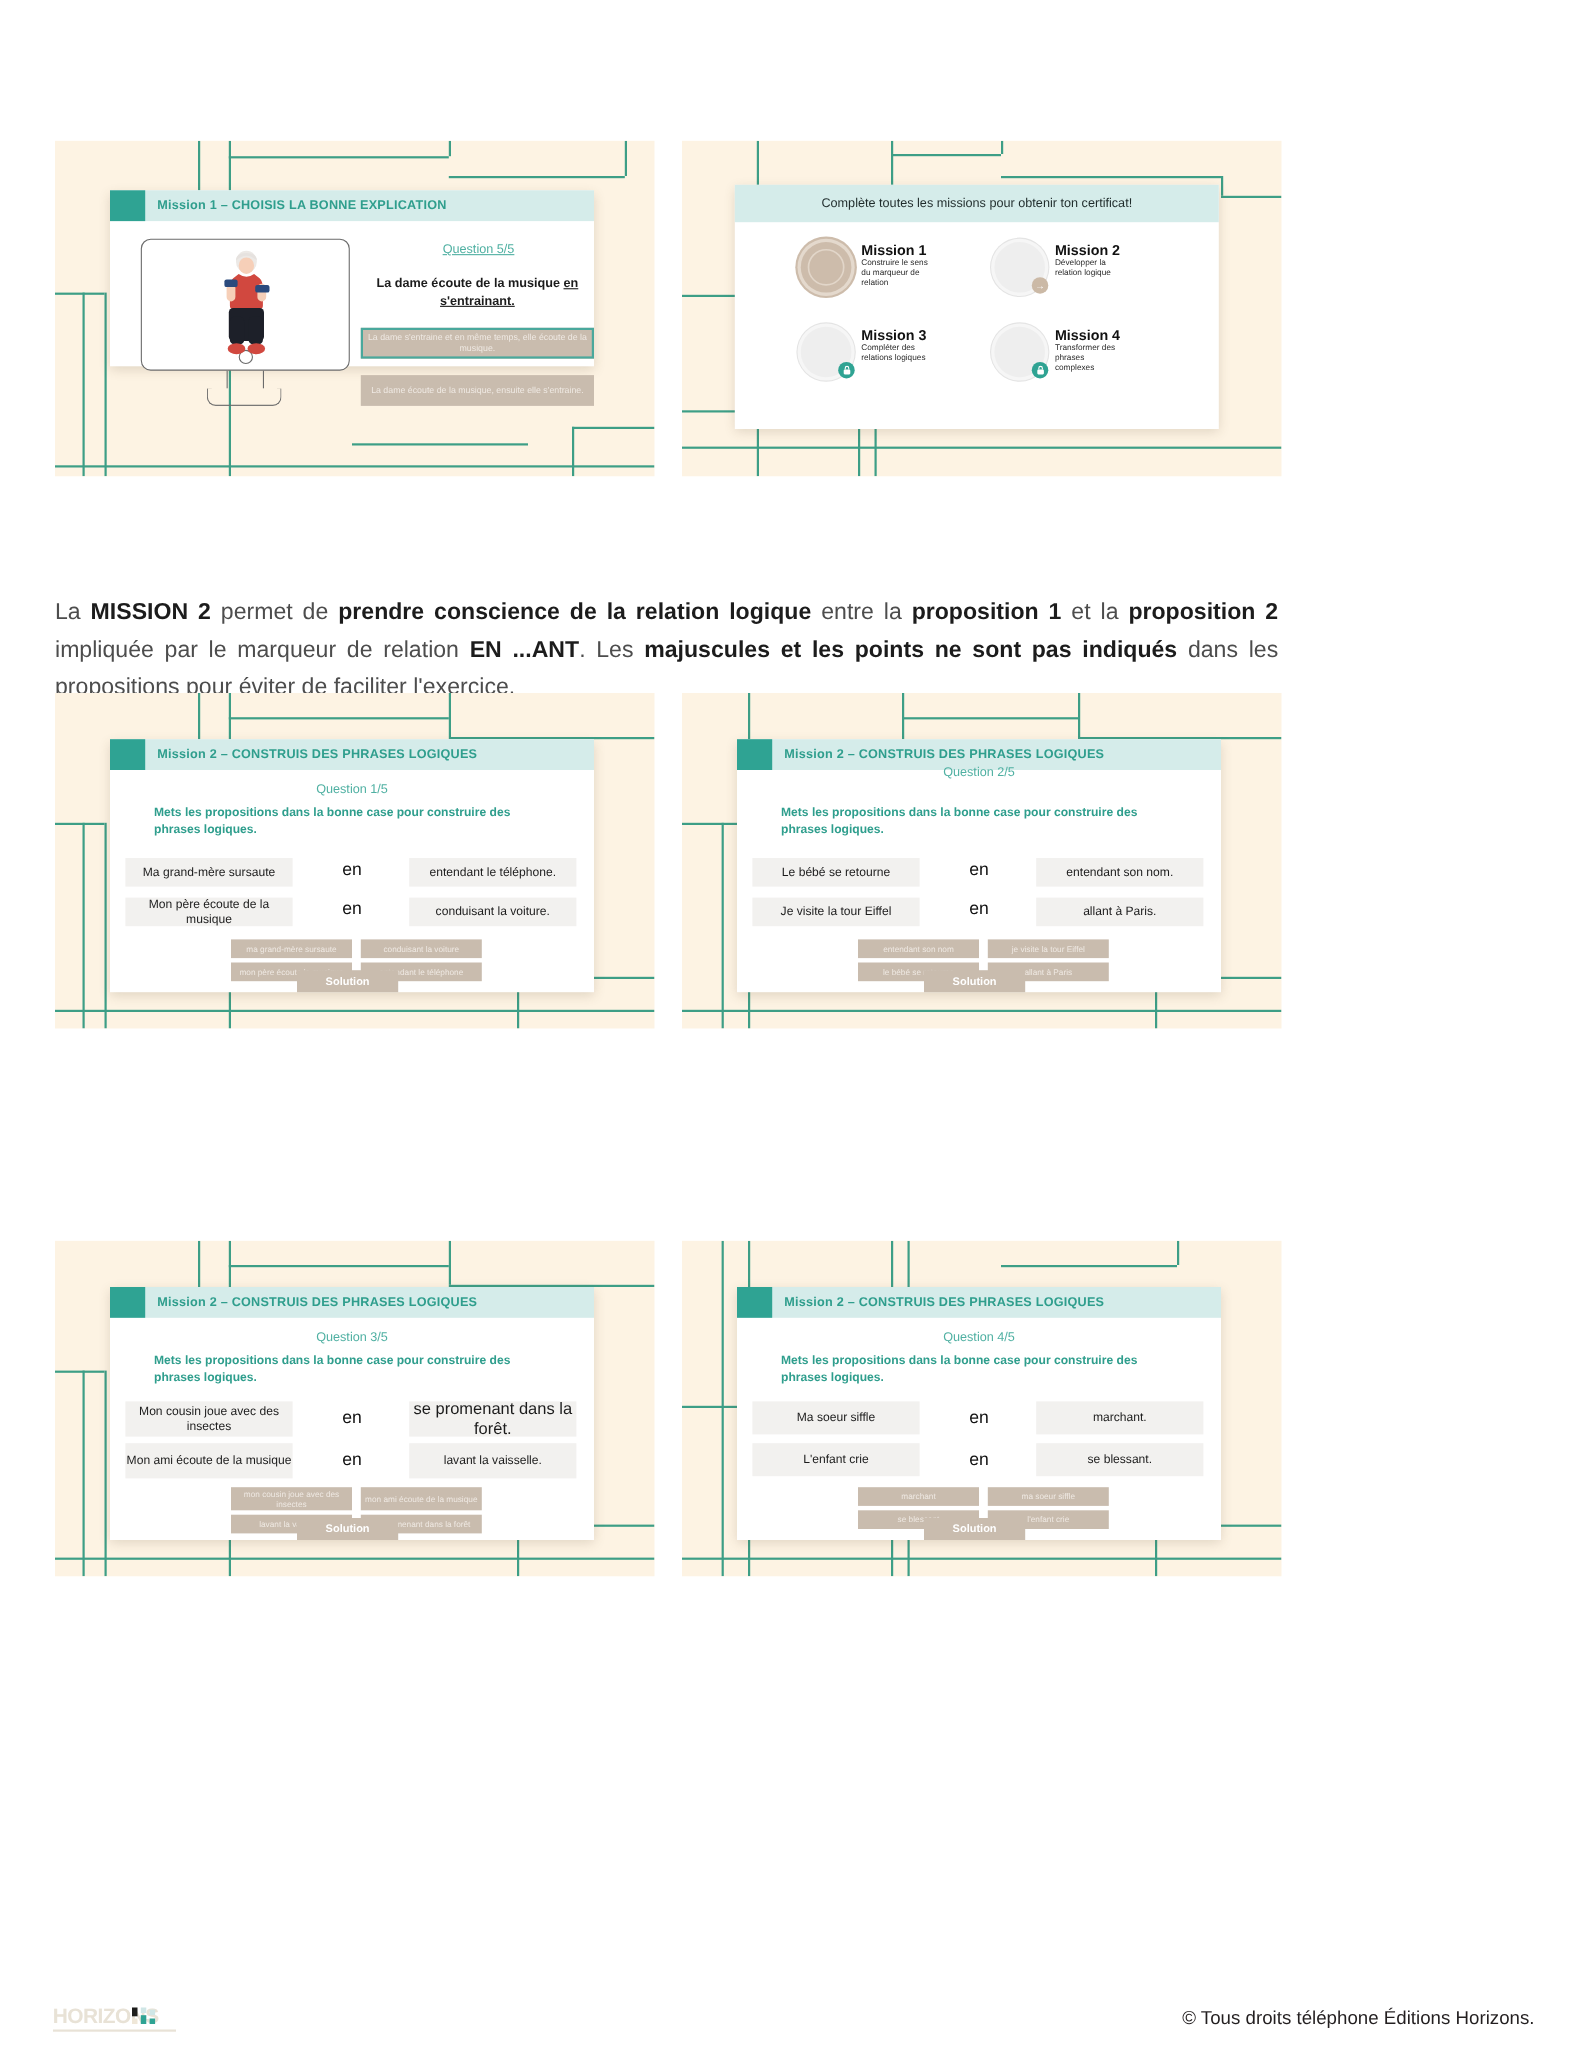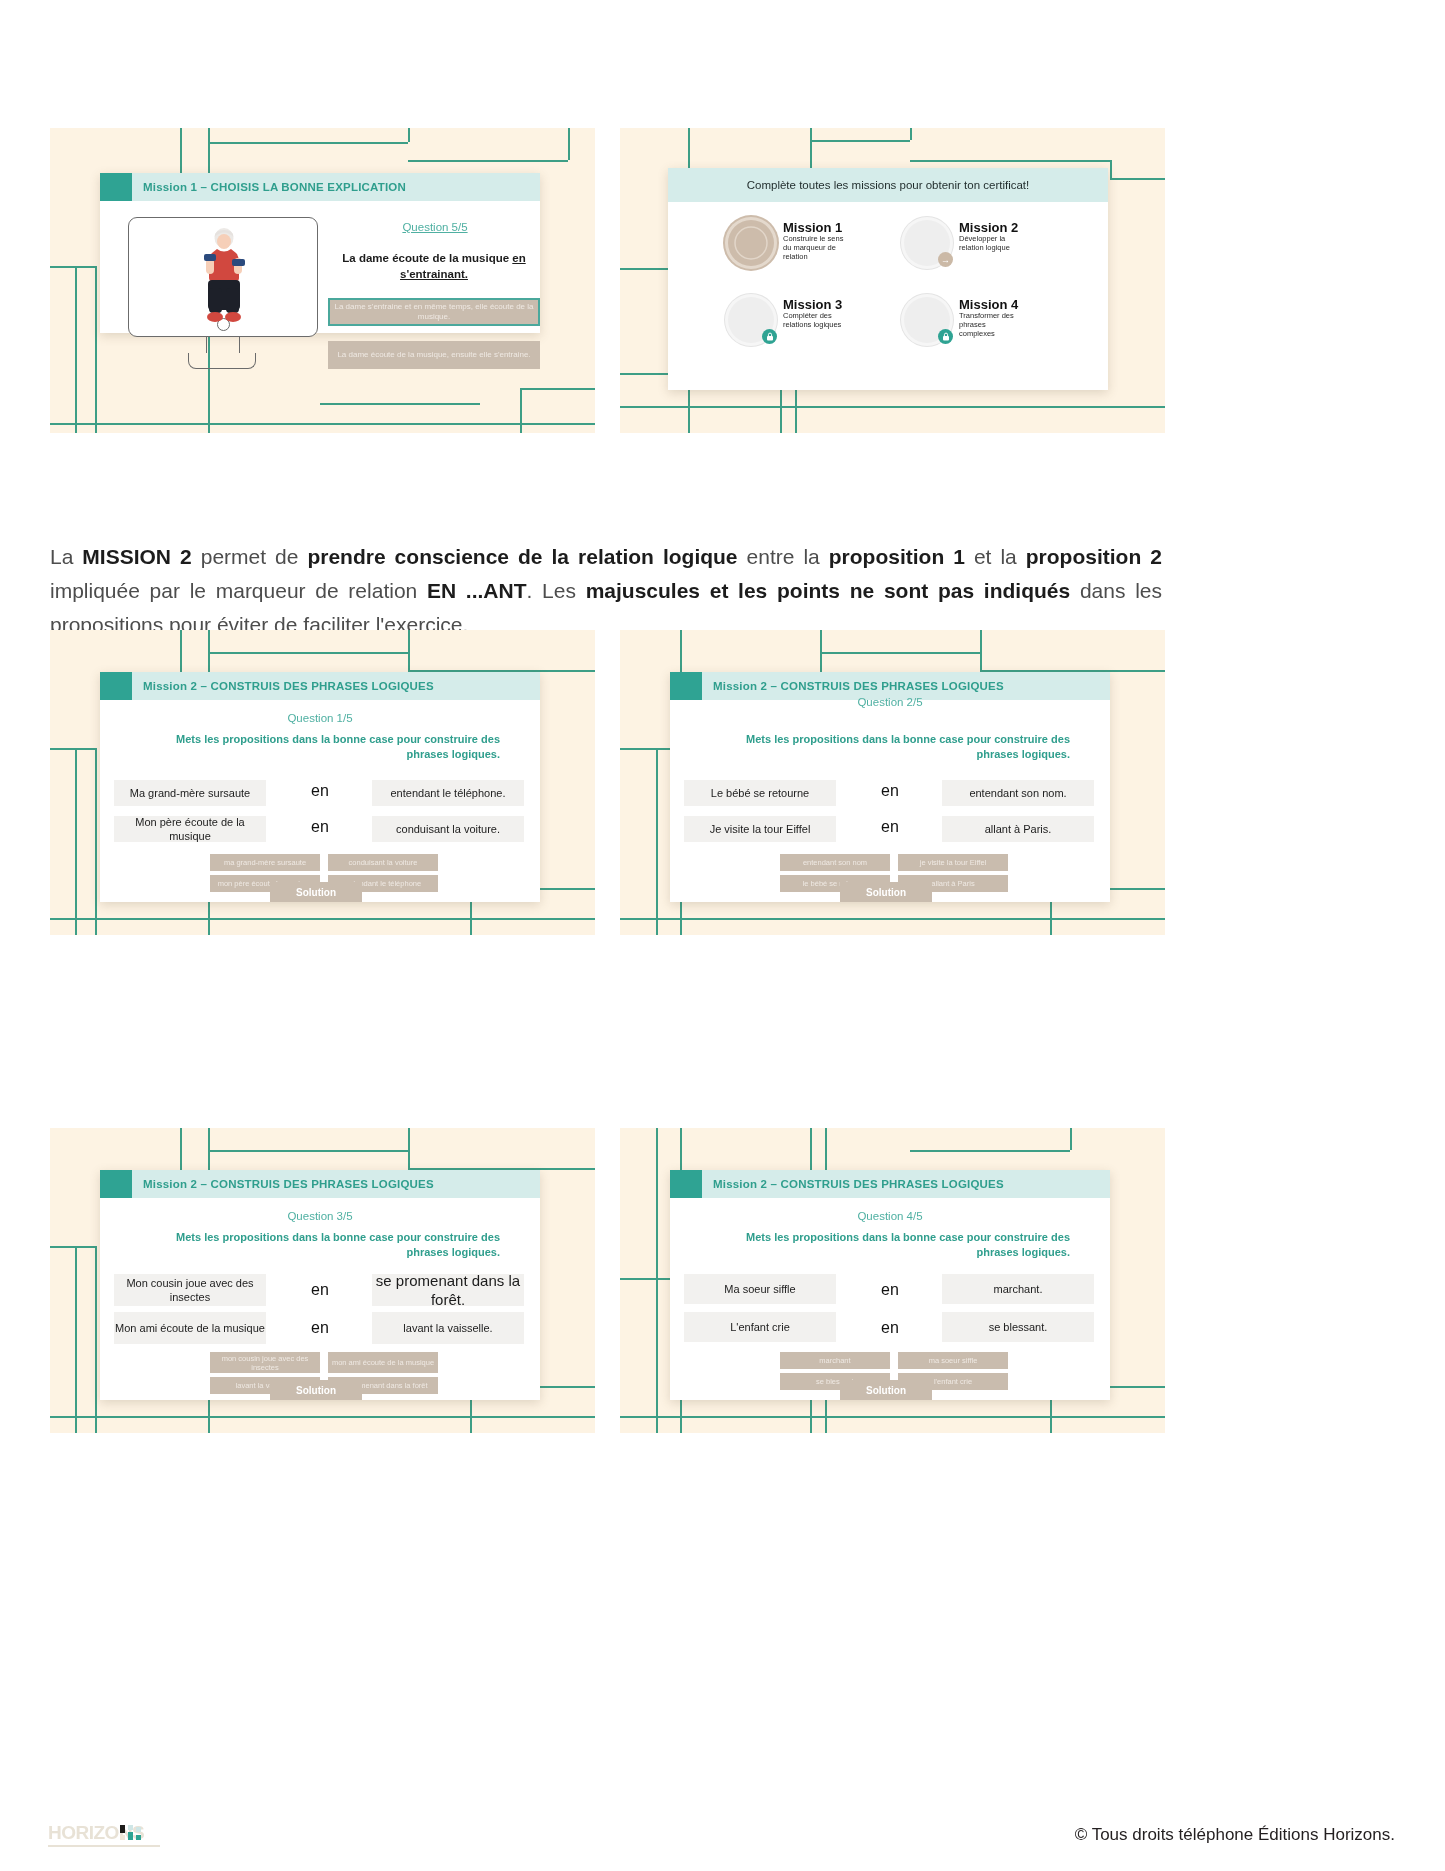--- a/index.html
+++ b/index.html
@@ -158,21 +158,21 @@
   .badge.arrow { background: #cbb9a6; }
   .badge.lock { background: #2fa393; }
   .mtexts { padding-left: 9px; }
   .mtitle { font-weight: bold; color: #111; }
   .mdesc { color: #2b2b2b; line-height: 1.18; }
 
   
   .instr {
     color: #2f9e8d;
     font-weight: bold;
-    text-align: right;
+    text-align: left;
     line-height: 1.32;
   }
   .prop {
     background: #f2f1ef;
     color: #1c1c1c;
     display: flex;
     align-items: center;
     justify-content: center;
     text-align: center;
     line-height: 1.3;

